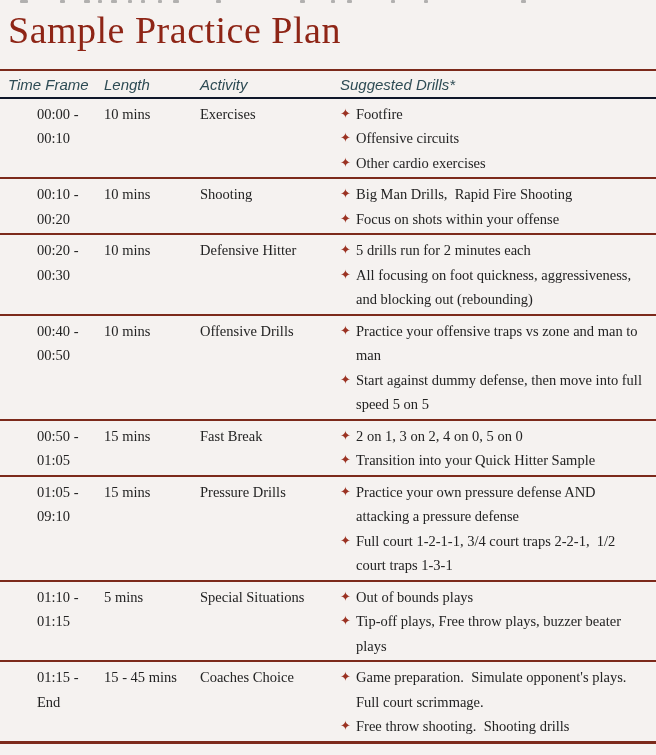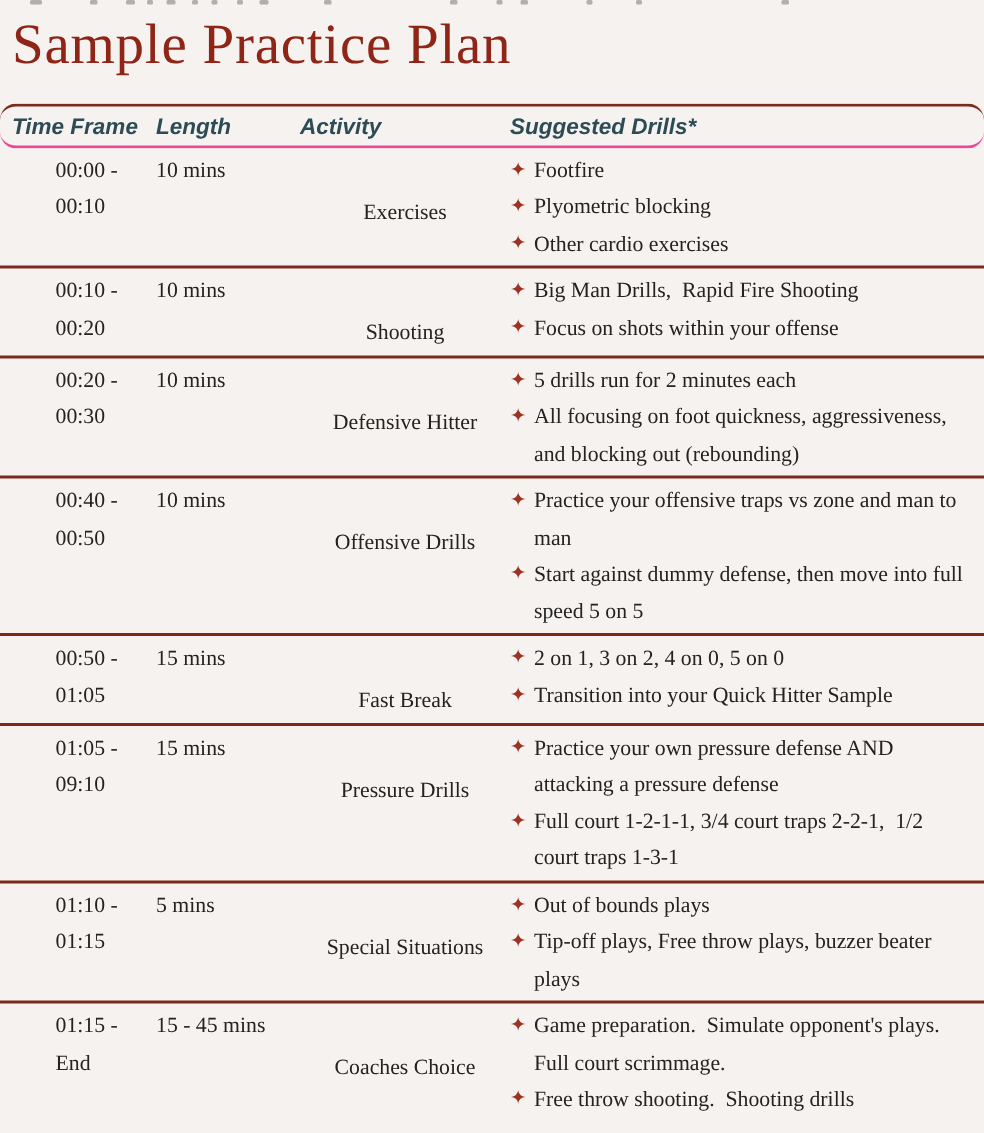--- a/index.html
+++ b/index.html
@@ -34,42 +34,41 @@
     font-family: "Liberation Serif", serif;
   }
 
   .table { margin-top: 17px; }
 
   .header-row {
     display: grid;
     grid-template-columns: 96px 96px 140px 1fr;
     padding: 5px 8px 4px 8px;
     border-top: 2px solid #7c2a1b;
-    border-bottom: 2px solid #ec4899;
+    border-bottom: 2px solid #0f172a;
     font-family: "Liberation Sans", sans-serif;
     font-style: italic;
-    font-weight: bold;
+    font-weight: normal;
     font-size: 15px;
     color: #2d4b54;
-    border-radius: 11px;
   }
   .h-activity, .h-drills { text-align: left; }
 
   .row {
     display: grid;
     grid-template-columns: 96px 96px 140px 1fr;
     padding: 3px 8px 2px 8px;
     border-bottom: 2px solid #7c2a1b;
     font-size: 14.5px;
     line-height: 24.5px;
   }
   .row:last-child { border-bottom-width: 3px; }
 
   .c-time { padding-left: 1px; margin-left: 28px; }
-  .c-activity { text-align: center; margin-top: 28px; }
+  .c-activity { text-align: left; }
 
   .drill { display: flex; align-items: flex-start; }
   .bullet {
     flex: 0 0 16px;
     width: 16px;
     font-family: "DejaVu Sans", sans-serif;
     font-size: 13px;
     line-height: 24.5px;
     color: #9b3222;
   }
@@ -115,21 +114,21 @@
     <div class="c-time">00:00 - 00:10</div>
     <div class="c-length">10 mins</div>
     <div class="c-activity">Exercises</div>
     <div class="c-drills">
             <div class="drill">
               <span class="bullet">✦</span>
               <span class="drill-text">Footfire</span>
             </div>
             <div class="drill">
               <span class="bullet">✦</span>
-              <span class="drill-text">Plyometric blocking</span>
+              <span class="drill-text">Offensive circuits</span>
             </div>
             <div class="drill">
               <span class="bullet">✦</span>
               <span class="drill-text">Other cardio exercises</span>
             </div>
           </div>
   </div>
 
   <div class="row">
     <div class="c-time">00:10 - 00:20</div>

